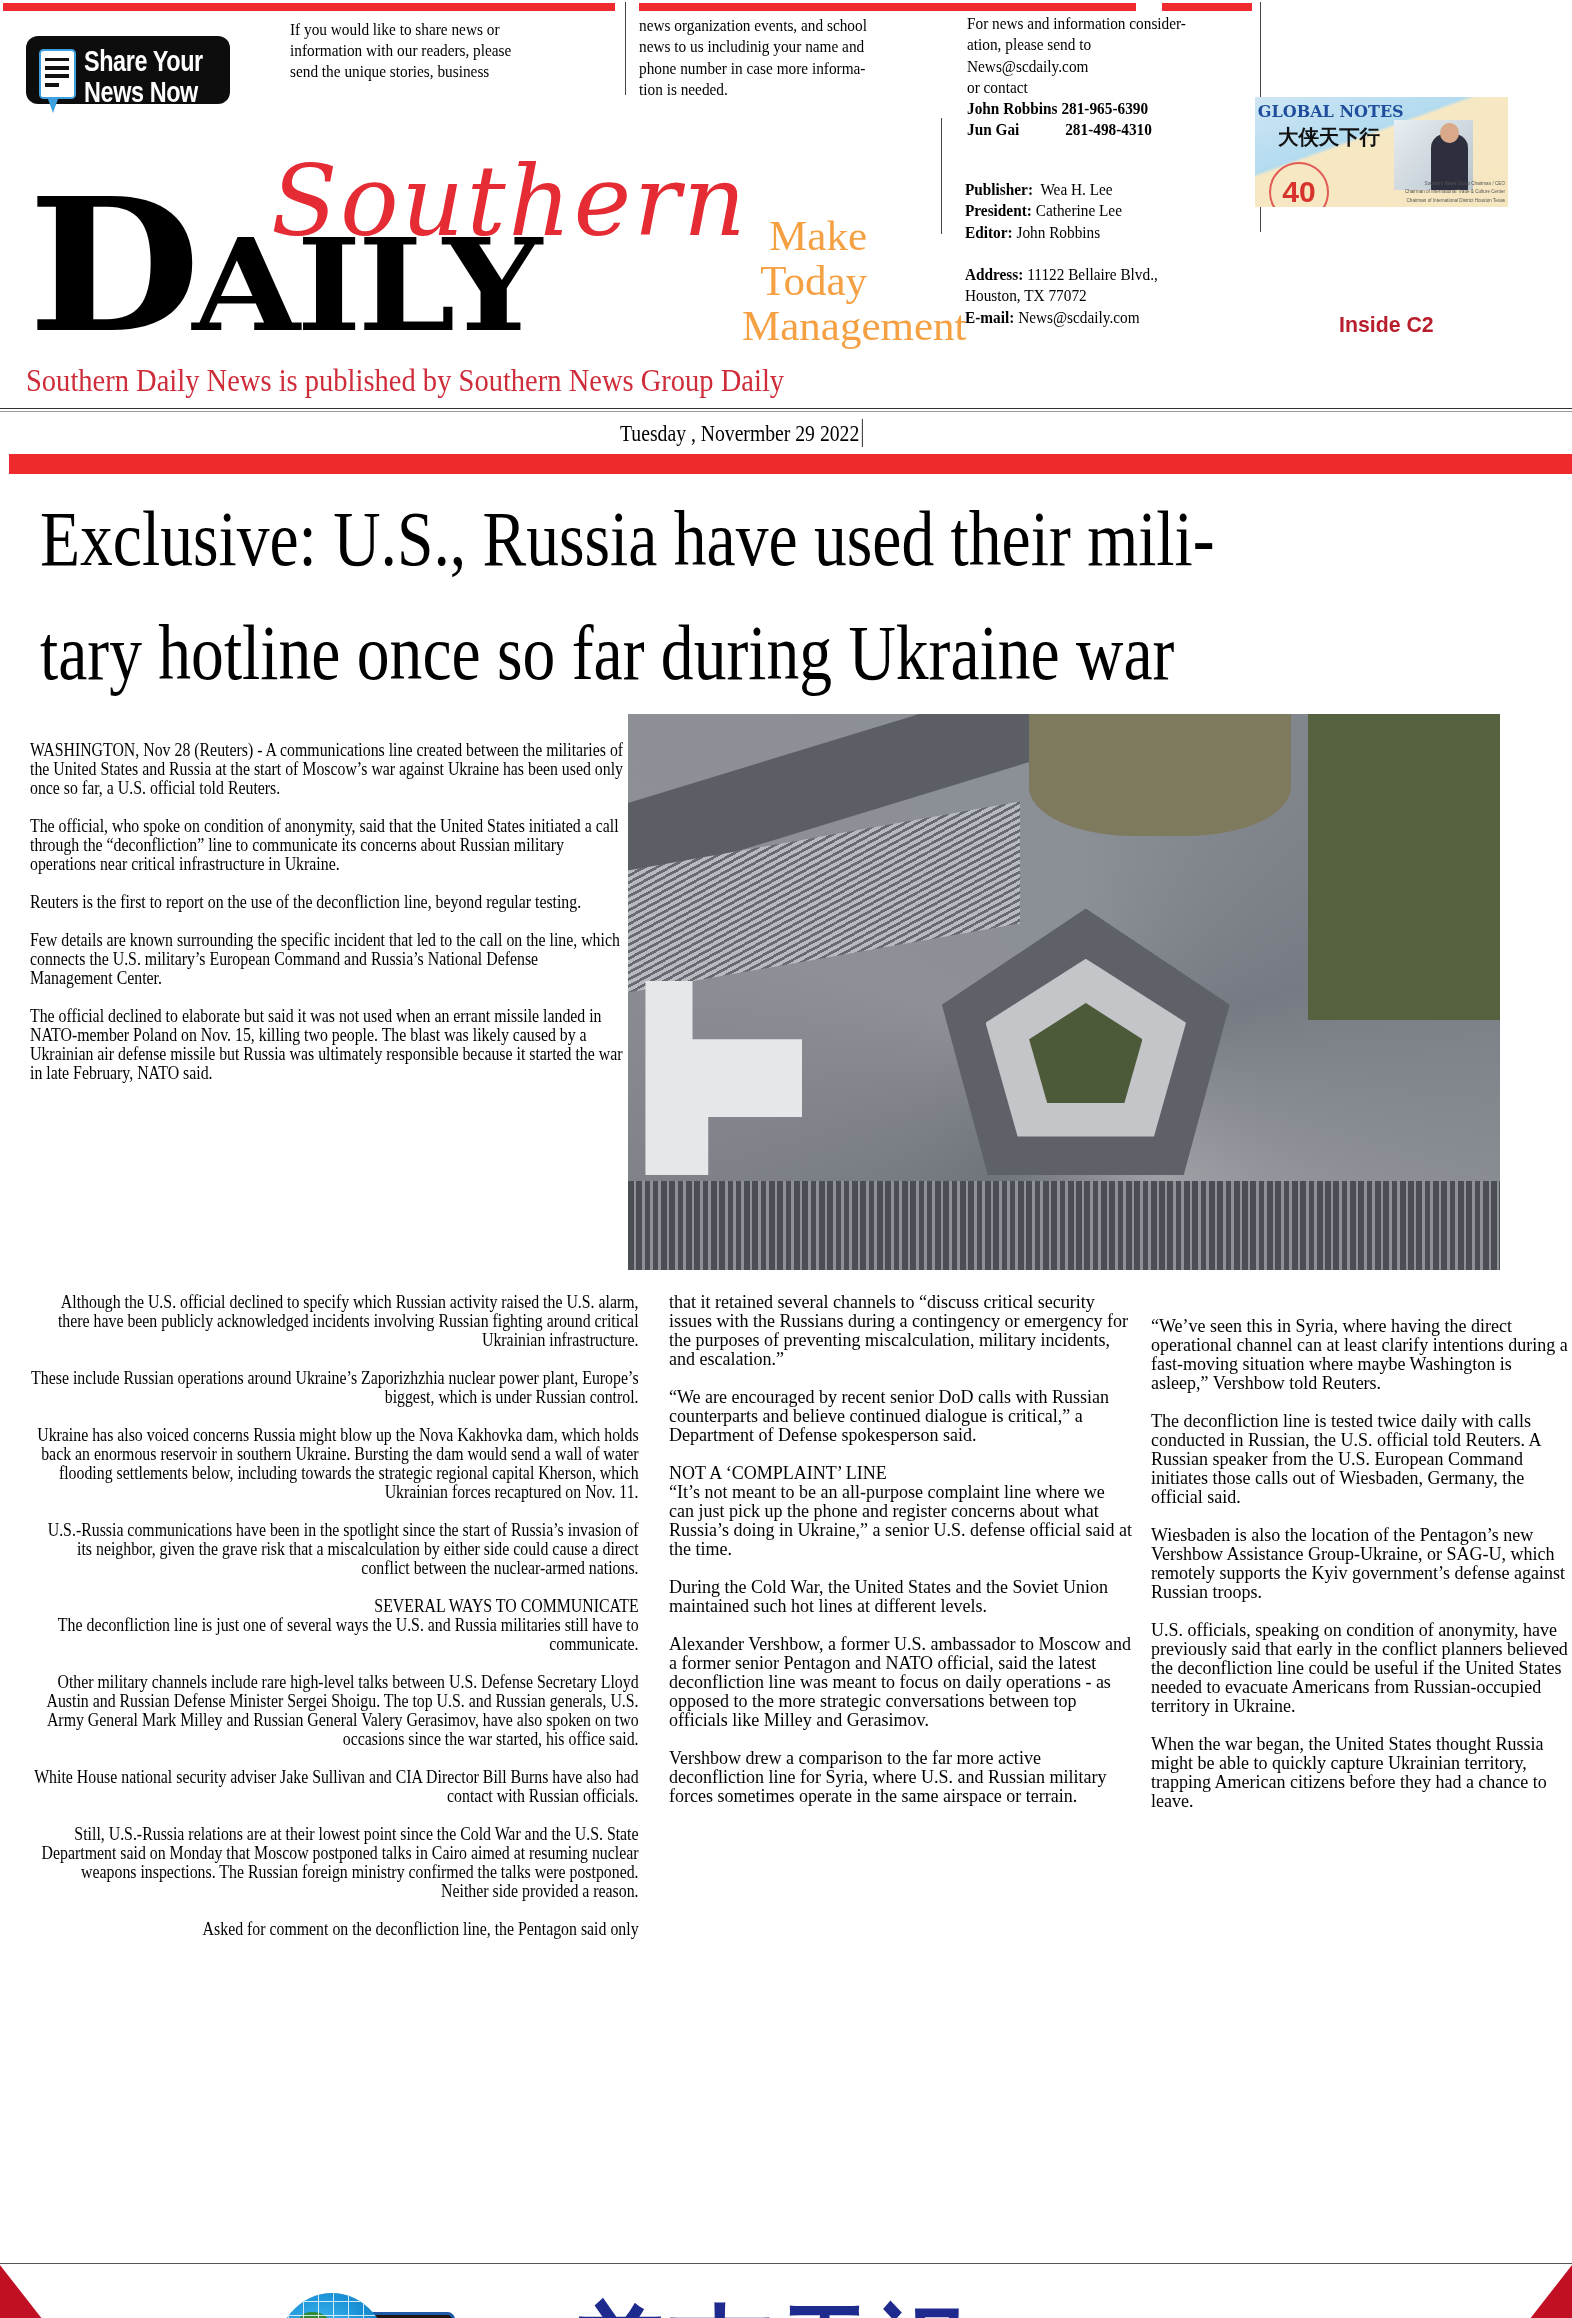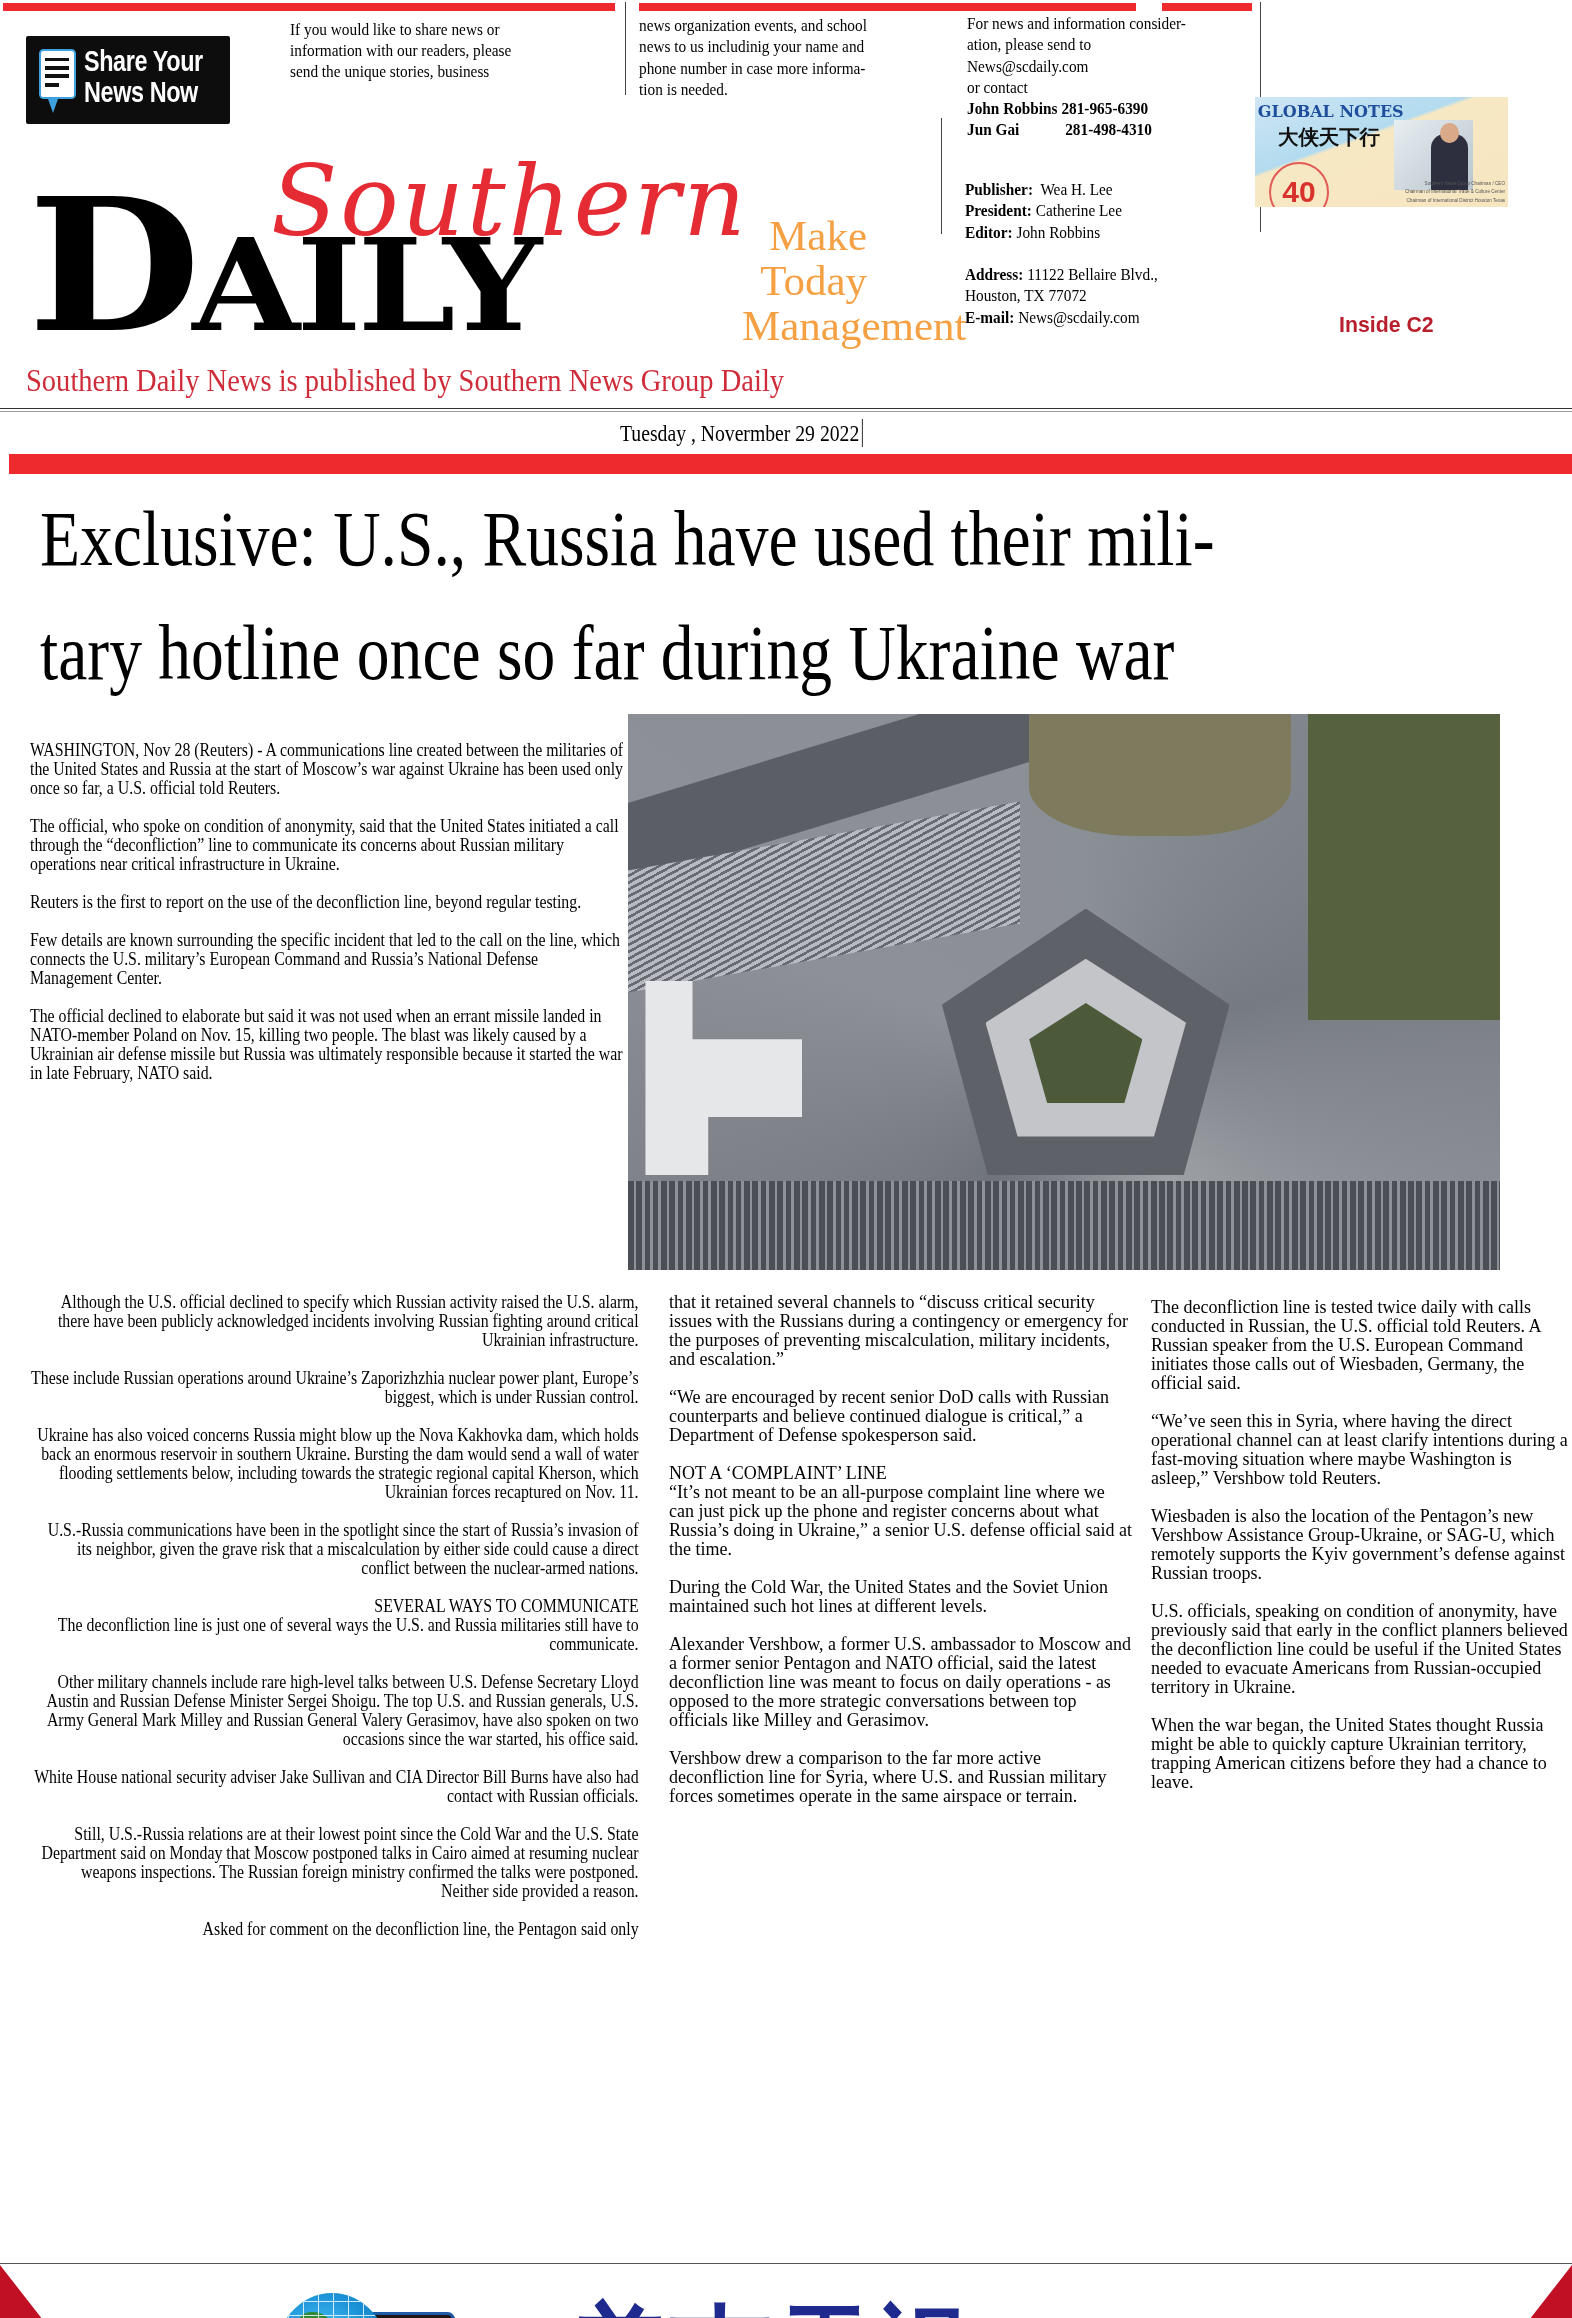--- a/index.html
+++ b/index.html
@@ -3,21 +3,21 @@
 <meta charset="utf-8">
 <style>
   * { box-sizing: border-box; margin: 0; padding: 0; }
   html, body { width: 1572px; height: 2968px; background: #ffffff; overflow: hidden; }
   body { position: relative; font-family: "Liberation Serif", "DejaVu Serif", serif; color: #000; }
   .abs { position: absolute; }
 
   
   .redbar { background: #ee2a2e; position: absolute; }
   .vline { position: absolute; width: 1.4px; background: #444; }
-  .share-box { left: 26.4px; top: 36px; width: 204px; height: 88px; background: #0d0d0d; border-radius: 2px; }
+  .share-box { left: 26.4px; top: 36px; width: 204px; height: 68px; background: #0d0d0d; border-radius: 12px; }
   .share-bubble { left: 13px; top: 13px; width: 37px; height: 50px; border: 2.8px solid #3fa0e0; border-radius: 4.6px; background: #fff; }
   .share-bubble:after { content: ""; position: absolute; left: 6.5px; bottom: -16px; border-left: 5.6px solid transparent; border-right: 5.6px solid transparent; border-top: 14px solid #3fa0e0; }
   .share-bubble .ln { position: absolute; left: 3.7px; height: 3.7px; background: #111; }
   .share-text { left: 58px; top: 9.3px; color: #fff; font-family: "Liberation Sans", "DejaVu Sans", sans-serif; font-weight: bold; font-size: 30px; line-height: 31px; transform: scaleX(0.78); transform-origin: left top; letter-spacing: -0.5px; white-space: nowrap; }
 
   .intro-text { font-size: 17px; line-height: 21.3px; transform: scaleX(0.9); transform-origin: left top; }
   .contact-text { font-size: 17px; line-height: 21.3px; transform: scaleX(0.9); transform-origin: left top; white-space: nowrap; }
   .contact-text b { font-weight: bold; }
 
   .logo-southern { left: 271px; top: 153px; color: #e52b33; font-family: "DejaVu Serif", serif; font-style: italic; font-size: 97px; line-height: 97px; letter-spacing: 2.8px; white-space: nowrap; }
@@ -221,22 +221,22 @@
     <div>NOT A ‘COMPLAINT’ LINE</div>
     <p>“It’s not meant to be an all-purpose complaint line where we can just pick up the phone and register concerns about what Russia’s doing in Ukraine,” a senior U.S. defense official said at the time.</p>
     <p>During the Cold War, the United States and the Soviet Union maintained such hot lines at different levels.</p>
     <p>Alexander Vershbow, a former U.S. ambassador to Moscow and a former senior Pentagon and NATO official, said the latest deconfliction line was meant to focus on daily operations - as opposed to the more strategic conversations between top officials like Milley and Gerasimov.</p>
     <p>Vershbow drew a comparison to the far more active deconfliction line for Syria, where U.S. and Russian military forces sometimes operate in the same airspace or terrain.</p>
   </span>
 </div>
 
 <div class="col col3">
   <span class="cond">
+    <p style="margin-top:18.5px;">“We’ve seen this in Syria, where having the direct operational channel can at least clarify intentions during a fast-moving situation where maybe Washington is asleep,” Vershbow told Reuters.</p>
     <p>The deconfliction line is tested twice daily with calls conducted in Russian, the U.S. official told Reuters. A Russian speaker from the U.S. European Command initiates those calls out of Wiesbaden, Germany, the official said.</p>
-    <p style="margin-top:18.5px;">“We’ve seen this in Syria, where having the direct operational channel can at least clarify intentions during a fast-moving situation where maybe Washington is asleep,” Vershbow told Reuters.</p>
     <p>Wiesbaden is also the location of the Pentagon’s new Vershbow Assistance Group-Ukraine, or SAG-U, which remotely supports the Kyiv government’s defense against Russian troops.</p>
     <p>U.S. officials, speaking on condition of anonymity, have previously said that early in the conflict planners believed the deconfliction line could be useful if the United States needed to evacuate Americans from Russian-occupied territory in Ukraine.</p>
     <p>When the war began, the United States thought Russia might be able to quickly capture Ukrainian territory, trapping American citizens before they had a chance to leave.</p>
   </span>
 </div>
 
 <div class="abs hr-body"></div>
 
 <div class="abs ad">
   <div class="abs ad-white"></div>

